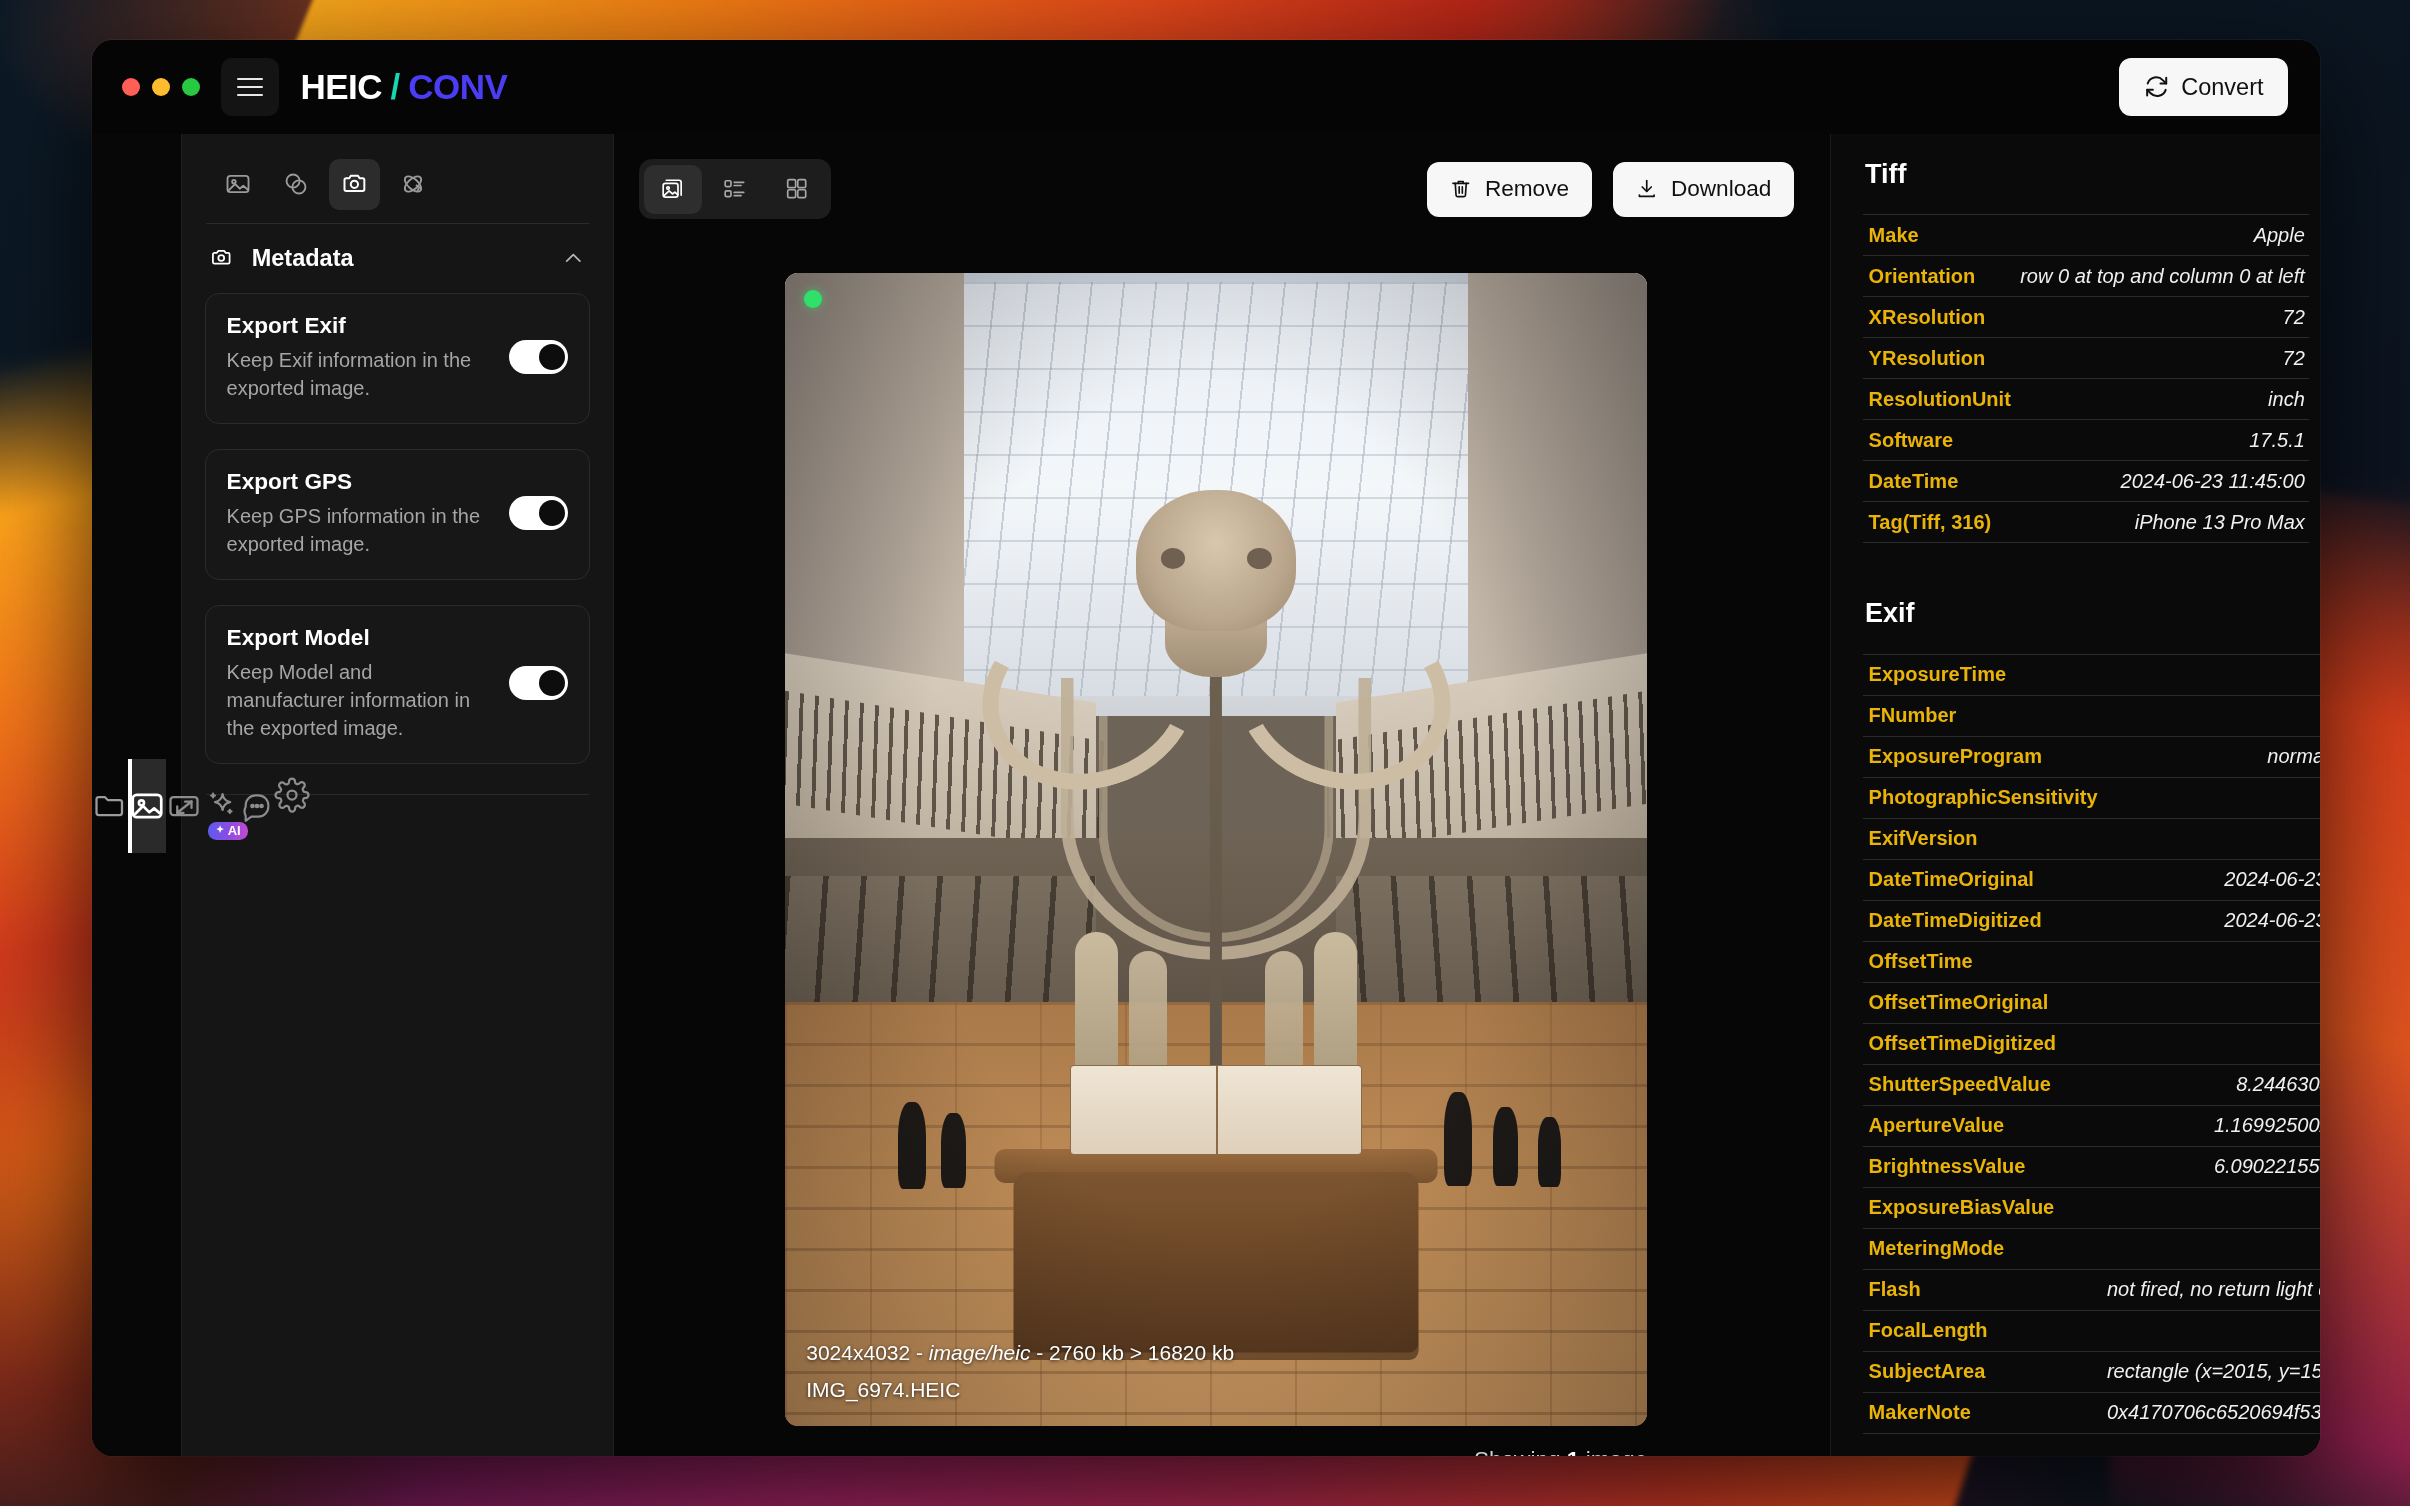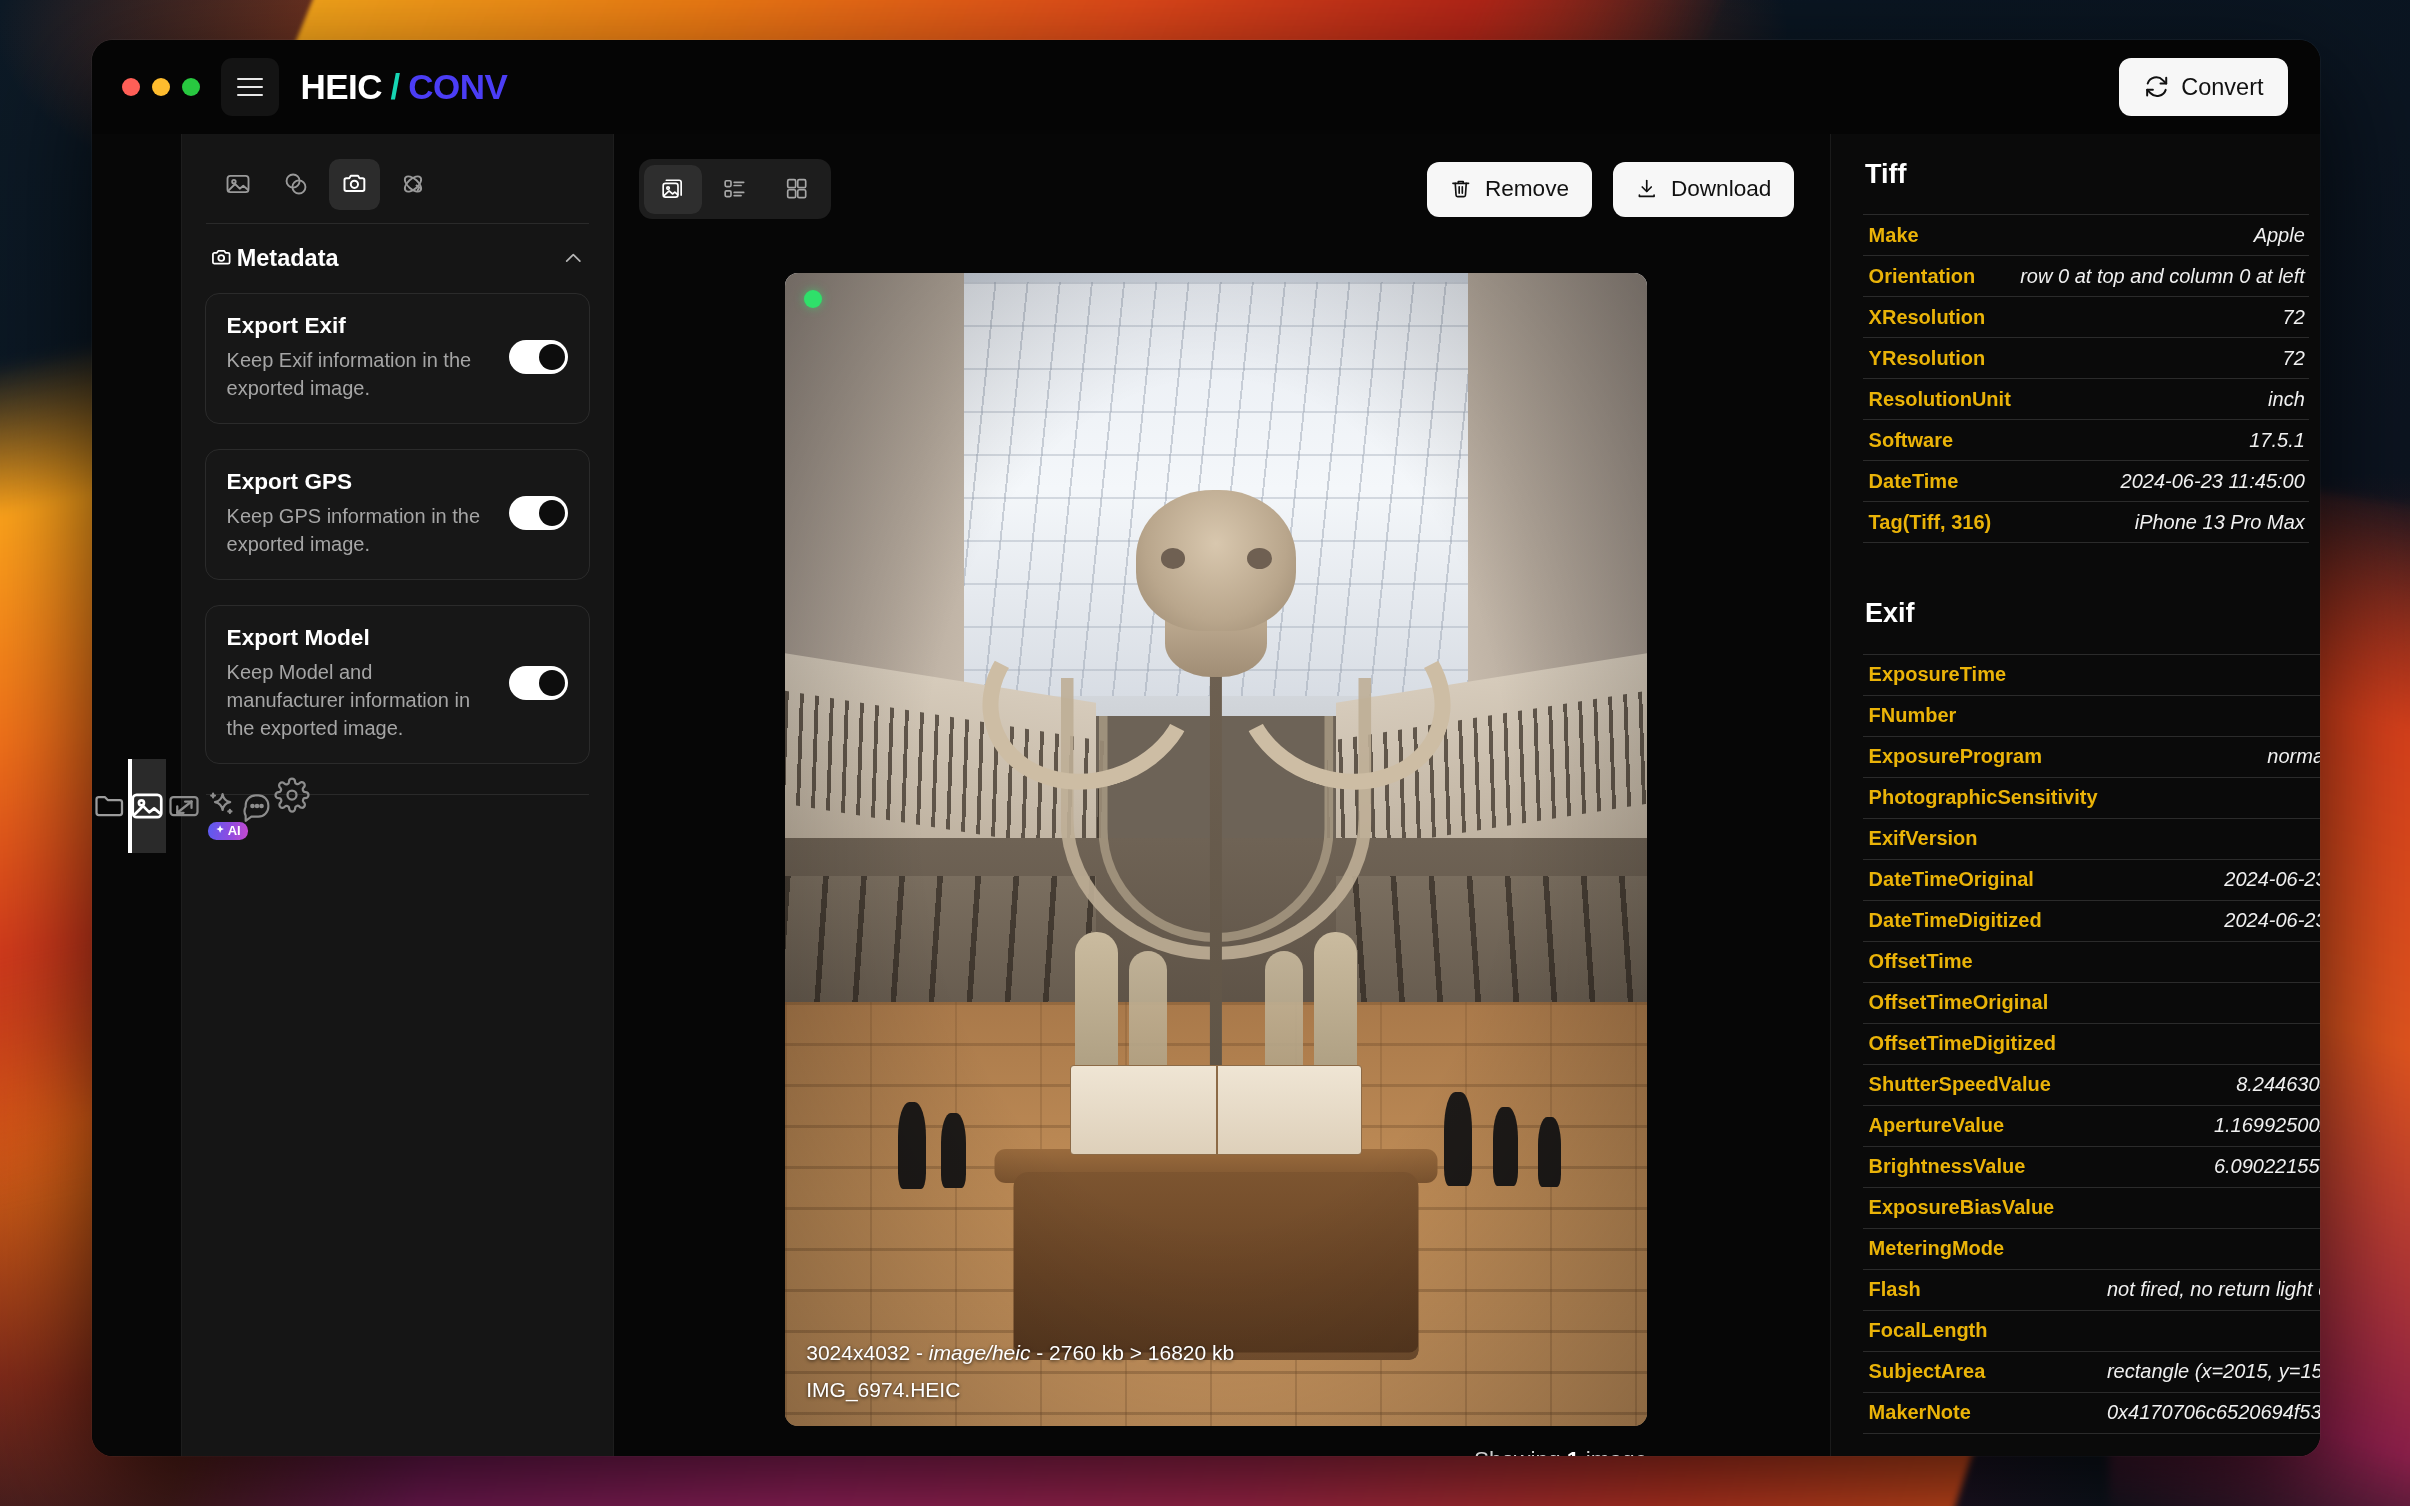--- a/index.html
+++ b/index.html
@@ -138,21 +138,21 @@
   .panel-tabs{ display:flex; gap:7.5px; padding:3.8px 0 13px 7.5px; }
   .ptab{
     width:51px; height:51px; border-radius:10.4px;
     display:flex; align-items:center; justify-content:center;
     cursor:pointer;
   }
   .ptab.active{ background:#2c2c2c; }
   .panel-sep{ height:0.9px; background:#2a2a2a; margin:0 1.9px 21px 1.9px; }
 
   .panel-head{
-    display:flex; align-items:center; gap:3px;
+    display:flex; align-items:center; gap:18px;
     padding:0 5.6px 21px 5.6px; cursor:pointer;
   }
   .panel-head-title{ font-size:23.5px; font-weight:700; color:#fff; flex:1; }
 
   .opt-card{
     border:0.9px solid #2b2b2b; border-radius:14px;
     background:#171717;
     padding:19px 21px 21px 21px;
     margin-bottom:24.5px;
     display:flex; align-items:center; gap:15px;

